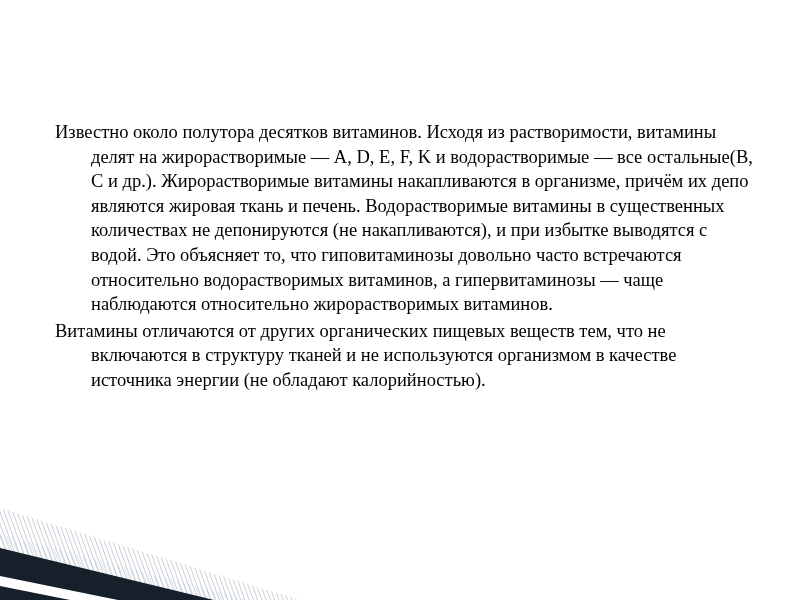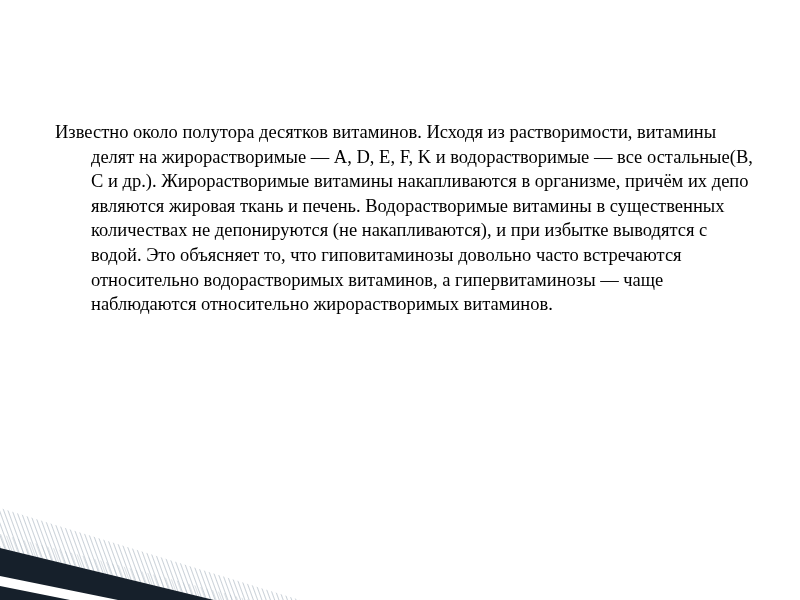--- a/index.html
+++ b/index.html
@@ -64,15 +64,16 @@
     </defs>
     <polygon points="0,18 300,110 0,110" fill="url(#hatch)"></polygon>
     <polygon points="0,44 250,110 0,110" fill="url(#hatch2)"></polygon>
     <polygon points="0,58 214,110 0,110" fill="#16202b"></polygon>
     <polygon points="0,86 118,110 0,110" fill="#ffffff"></polygon>
     <polygon points="0,96 70,110 0,110" fill="#16202b"></polygon>
   </svg>
 
   <div class="content">
     <p class="para">Известно около полутора десятков витаминов. Исходя из растворимости, витамины делят на жирорастворимые — A, D, E, F, K и водорастворимые — все остальные(B, C и др.). Жирорастворимые витамины накапливаются в организме, причём их депо являются жировая ткань и печень. Водорастворимые витамины в существенных количествах не депонируются (не накапливаются), и при избытке выводятся с водой. Это объясняет то, что гиповитаминозы довольно часто встречаются относительно водорастворимых витаминов, а гипервитаминозы — чаще наблюдаются относительно жирорастворимых витаминов.</p>
+    <p class="para">Витамины отличаются от других органических пищевых веществ тем, что не включаются в структуру тканей и не используются организмом в качестве источника энергии (не обладают калорийностью).</p>
   </div>
 
 </div>
 
 </body></html>

